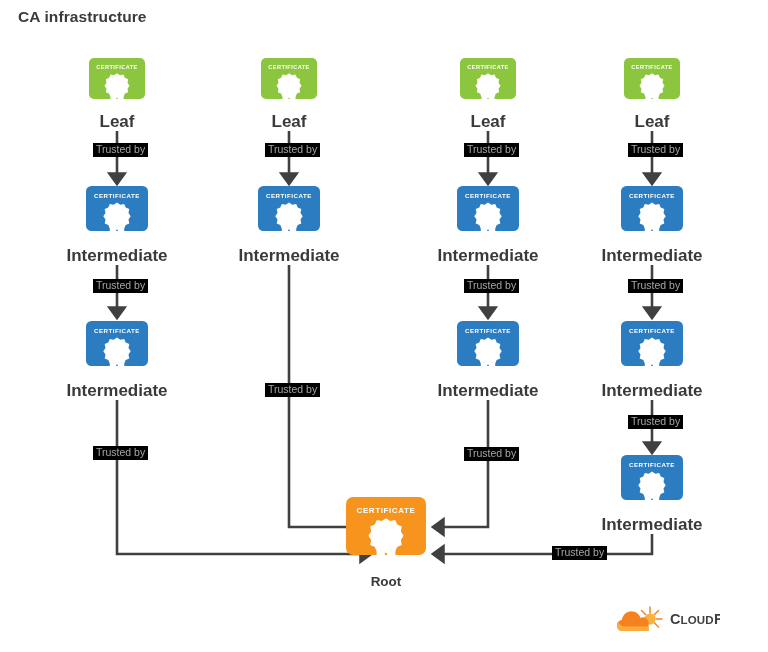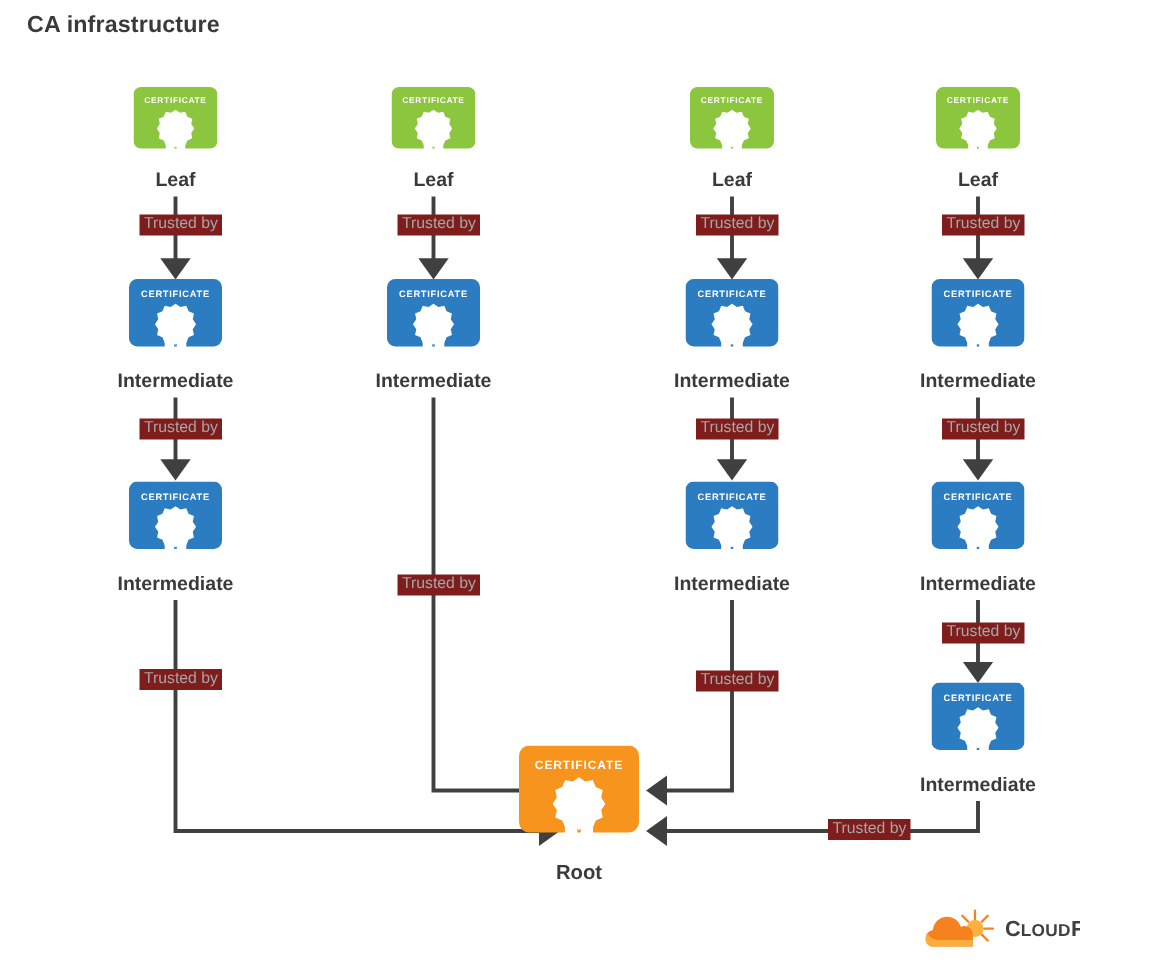--- a/index.html
+++ b/index.html
@@ -49,35 +49,35 @@
     align-items: center;
   }
   .cert {
     position: relative;
     border-radius: 6px;
     display: block;
   }
   .cert svg { display: block; }
   .node-label {
     margin-top: 5px;
-    font-size: 13px;
+    font-size: 17px;
     font-weight: bold;
     color: #3a3a3a;
     white-space: nowrap;
     line-height: 1.1;
   }
   .node.lg .node-label { font-size: 13.5px; margin-top: 6px; }
 
   
   .edge-label {
     position: absolute;
     font-size: 10.5px;
     color: #a6a6a6;
     white-space: nowrap;
-    background: #7f1d1d;
+    background: #000000;
     padding: 1px 3px;
     line-height: 1.1;
   }
 
   
   #brand {
     position: absolute;
     left: 617px; top: 604px;
     display: flex;
     align-items: center;

